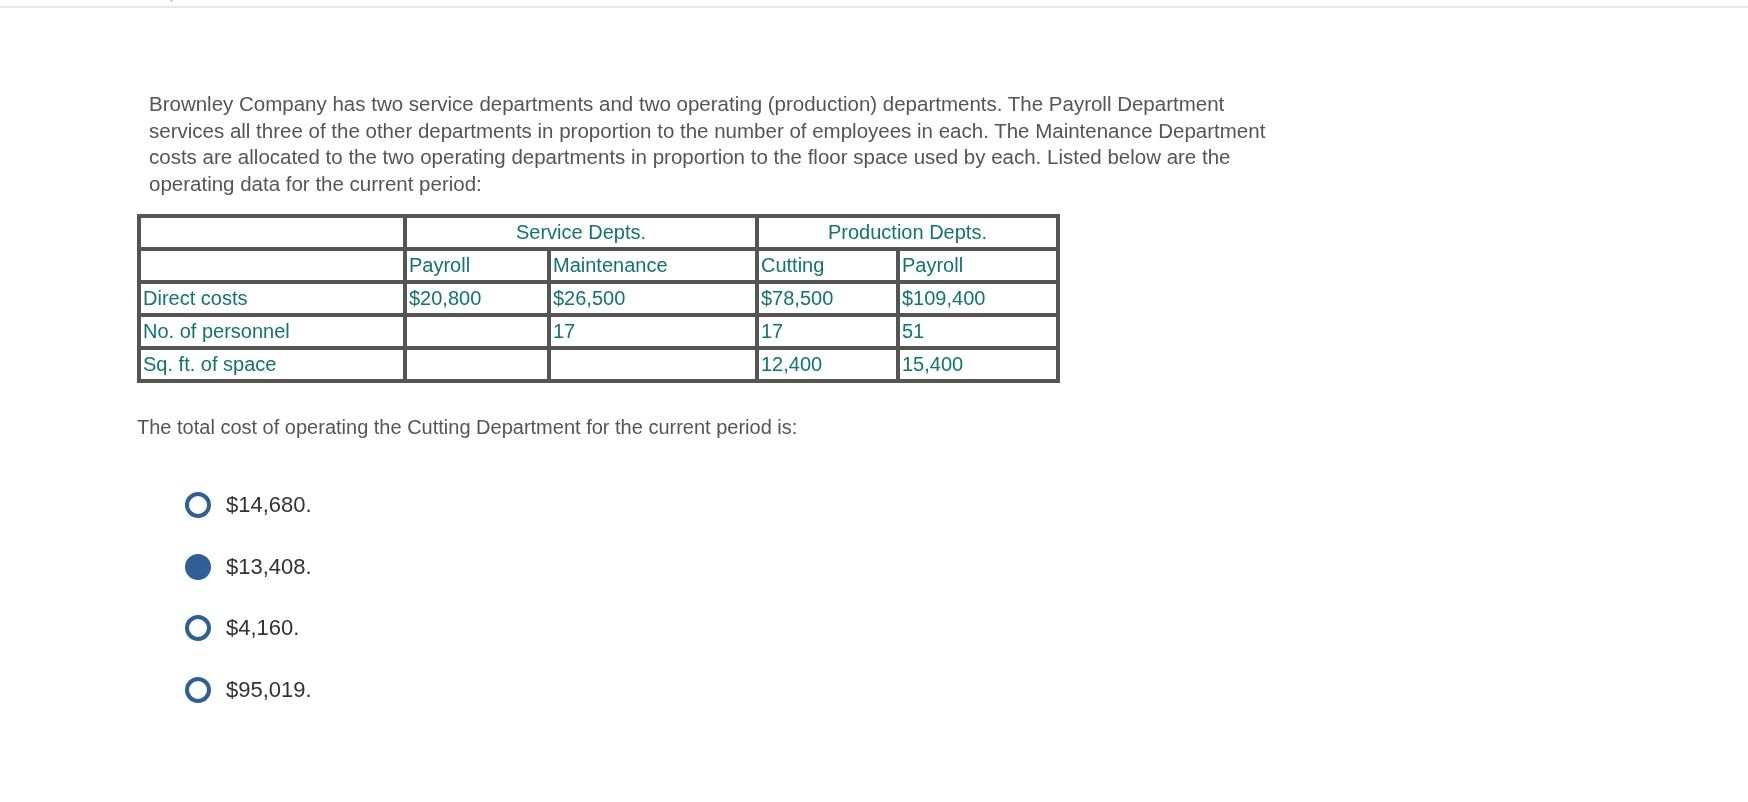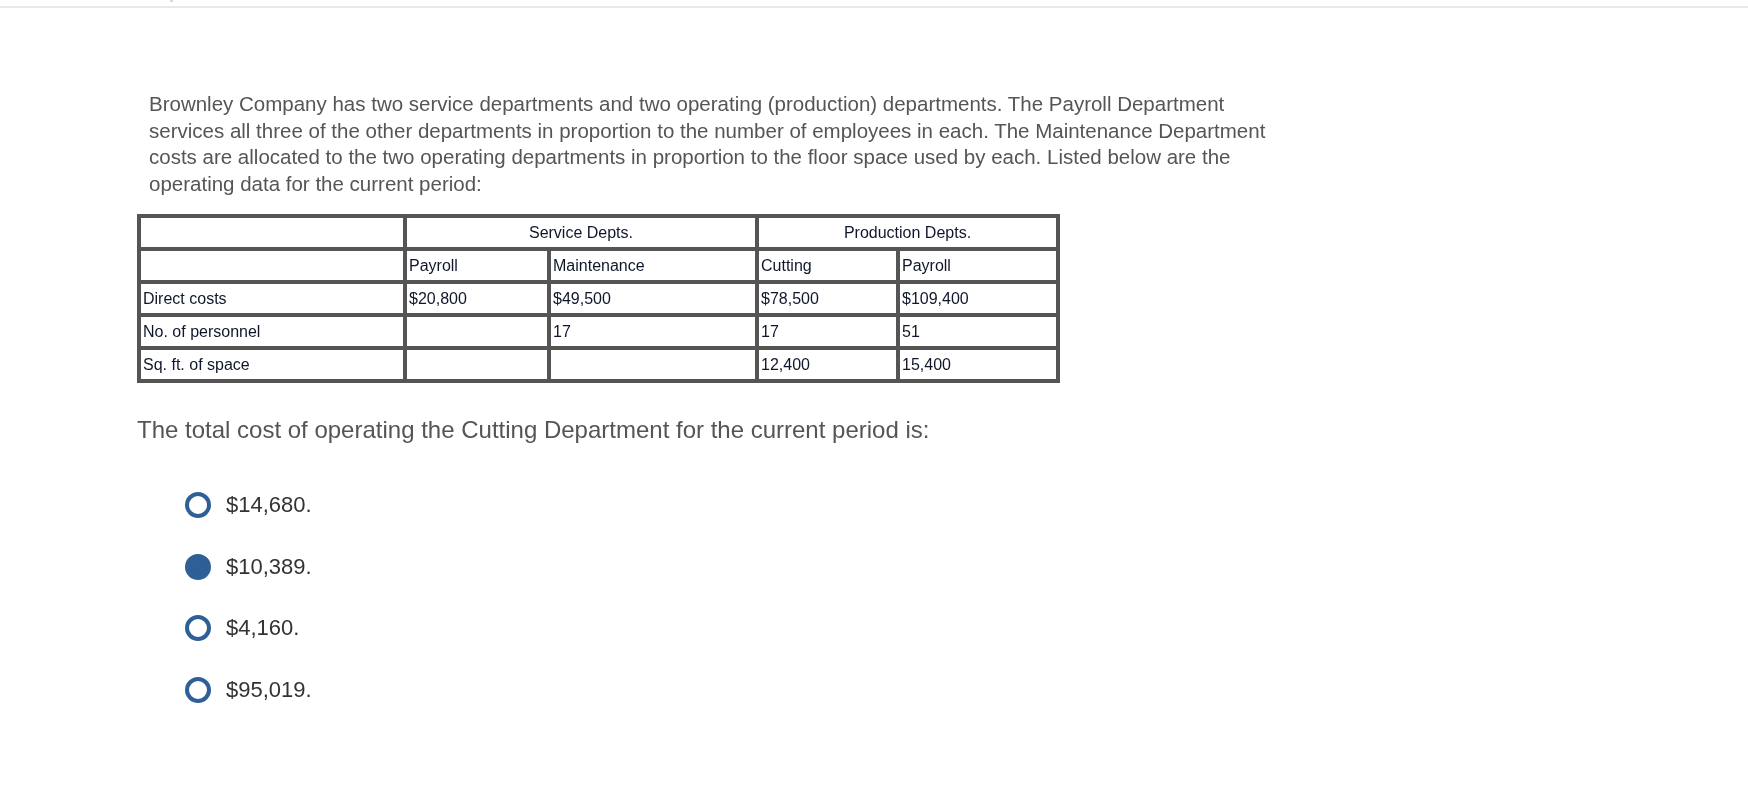--- a/index.html
+++ b/index.html
@@ -2,26 +2,26 @@
 <html><head>
 <meta charset="utf-8">
 <style>
   html, body { margin: 0; padding: 0; background: #ffffff; }
   body { width: 1748px; height: 802px; position: relative; overflow: hidden;
          font-family: "Liberation Sans", "DejaVu Sans", sans-serif; color: #555555; }
   .top-rule { position: absolute; left: 0; top: 6px; width: 1748px; height: 2px; background: #e8e8e8; }
   .top-tick { position: absolute; left: 170px; top: 0; width: 3px; height: 2px; background: #d9d9d9; }
   .intro { position: absolute; left: 137px; top: 79px; width: 1120px; font-size: 20.5px; line-height: 26.5px; color: #555; margin: 12px; }
   table.data { position: absolute; left: 137px; top: 214px; border-collapse: separate; border-spacing: 0;
-               border: 2px solid #555; font-size: 16px; color: #0f172a; }
+               border: 2px solid #555; font-size: 20px; color: #0f766e; }
   table.data td { border: 2px solid #555; padding: 0 2px; height: 29px; line-height: 29px; white-space: nowrap; }
   td.lbl { text-align: left; }
   td.num { text-align: left; }
   td.ctr { text-align: center; }
-  .question { position: absolute; left: 137px; top: 416px; font-size: 24px; color: #555; margin: 0; }
+  .question { position: absolute; left: 137px; top: 416px; font-size: 20px; color: #555; margin: 0; }
   .options { position: absolute; left: 185px; top: 489px; text-align: right; }
   .option { display: flex; align-items: center; height: 32px; margin-bottom: 29.5px; cursor: pointer; }
   .radio { width: 26px; height: 26px; border-radius: 50%; border: 4px solid #2f5f97; box-sizing: border-box; margin-right: 15px; flex: none; }
   .radio.checked { background: #2f5f97; }
   .opt-label { font-size: 22px; color: #333; }
 </style>
 </head>
 <body>
 
 <div class="top-rule"></div>
@@ -46,21 +46,21 @@
   <tr>
     <td></td>
     <td class="num">Payroll</td>
     <td class="num">Maintenance</td>
     <td class="num">Cutting</td>
     <td class="num">Payroll</td>
   </tr>
   <tr>
     <td class="lbl">Direct costs</td>
     <td class="num">$20,800</td>
-    <td class="num">$49,500</td>
+    <td class="num">$26,500</td>
     <td class="num">$78,500</td>
     <td class="num">$109,400</td>
   </tr>
   <tr>
     <td class="lbl">No. of personnel</td>
     <td class="num"></td>
     <td class="num">17</td>
     <td class="num">17</td>
     <td class="num">51</td>
   </tr>
@@ -76,21 +76,21 @@
 
 <p class="question">The total cost of operating the Cutting Department for the current period is:</p>
 
 <div class="options">
   <div class="option">
     <span class="radio"></span>
     <span class="opt-label">$14,680.</span>
   </div>
   <div class="option">
     <span class="radio checked"></span>
-    <span class="opt-label">$10,389.</span>
+    <span class="opt-label">$13,408.</span>
   </div>
   <div class="option">
     <span class="radio"></span>
     <span class="opt-label">$4,160.</span>
   </div>
   <div class="option">
     <span class="radio"></span>
     <span class="opt-label">$95,019.</span>
   </div>
 </div>

